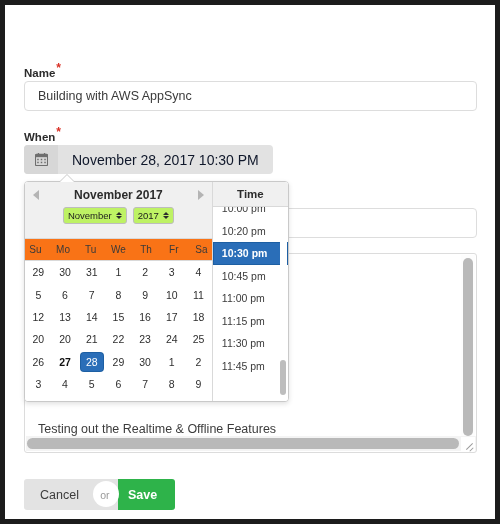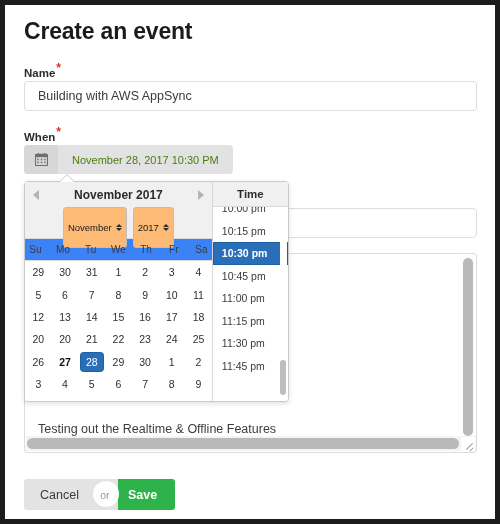--- a/index.html
+++ b/index.html
@@ -94,22 +94,22 @@
   #when-icon-box {
     width: 34px;
     height: 29px;
     border-radius: 4px 0 0 4px;
     background: #d7d7d7;
     display: flex;
     align-items: center;
     justify-content: center;
   }
   #when-value {
-    font-size: 11px;
-    color: #4d7c0f;
+    font-size: 14px;
+    color: #0f172a;
     padding-left: 14px;
     white-space: nowrap;
   }
 
   
   #desc-wrap {
     position: absolute;
     left: 19px;
     top: 248px;
     width: 453px;
@@ -302,29 +302,29 @@
     border-bottom: 5px solid transparent;
     border-left: 6px solid #b4b4b4;
   }
   #cal-selects {
     display: flex;
     justify-content: center;
     gap: 6px;
     margin-top: 3px;
   }
   .mini-select {
-    background: #fdba74;
+    background: #bef264;
     border: 1px solid #bdbdbd;
     border-radius: 3px;
     height: 15px;
     font-size: 9.5px;
     color: #1c1c1c;
     display: flex;
     align-items: center;
-    padding: 12px 4px;
+    padding: 0 4px;
     font-family: "Liberation Sans", sans-serif;
     cursor: pointer;
   }
   .spin {
     display: inline-flex;
     flex-direction: column;
     justify-content: center;
     margin-left: 4px;
     line-height: 0;
   }
@@ -332,21 +332,21 @@
     display: block;
     width: 0; height: 0;
     border-left: 3px solid transparent;
     border-right: 3px solid transparent;
   }
   .spin i.up   { border-bottom: 3.5px solid #2b2b2b; margin-bottom: 1.5px; }
   .spin i.down { border-top: 3.5px solid #2b2b2b; }
 
   #dow-row {
     display: flex;
-    background: #3b82f6;
+    background: #f97316;
     height: 21px;
     align-items: center;
     border-bottom: 1px solid #d9d9d9;
     gap: 7px;
   }
   #dow-row span {
     flex: 1;
     text-align: center;
     font-size: 10px;
     color: #3a3a3a;
@@ -439,21 +439,20 @@
     background: #bdbdbd;
     border-radius: 4px;
   }
 </style>
 </head>
 <body>
 
 <div id="frame">
   <div id="canvas">
 
-    <div class="page-title">Create an event</div>
 
     <div class="field-label" style="left:19px; top:62px;">
       <span>Name</span><span class="req">*</span>
     </div>
     <div class="text-input" id="name-input">
       <span>Building with AWS AppSync</span>
     </div>
 
     <div class="field-label" style="left:19px; top:126px;">
       <span>When</span><span class="req">*</span>
@@ -592,21 +591,21 @@
               <div class="day"><span>9</span></div>
             </div>
           </div>
       </div>
 
       <div id="time-pane">
         <div id="time-head">Time</div>
         <div id="time-list">
           <div id="time-inner">
               <div class="time-item">10:00 pm</div>
-              <div class="time-item">10:15 pm</div>
+              <div class="time-item">10:20 pm</div>
               <div class="time-item selected">10:30 pm</div>
               <div class="time-item">10:45 pm</div>
               <div class="time-item">11:00 pm</div>
               <div class="time-item">11:15 pm</div>
               <div class="time-item">11:30 pm</div>
               <div class="time-item">11:45 pm</div>
             </div>
         </div>
         <div id="time-scroll">
           <div id="time-thumb"></div>

